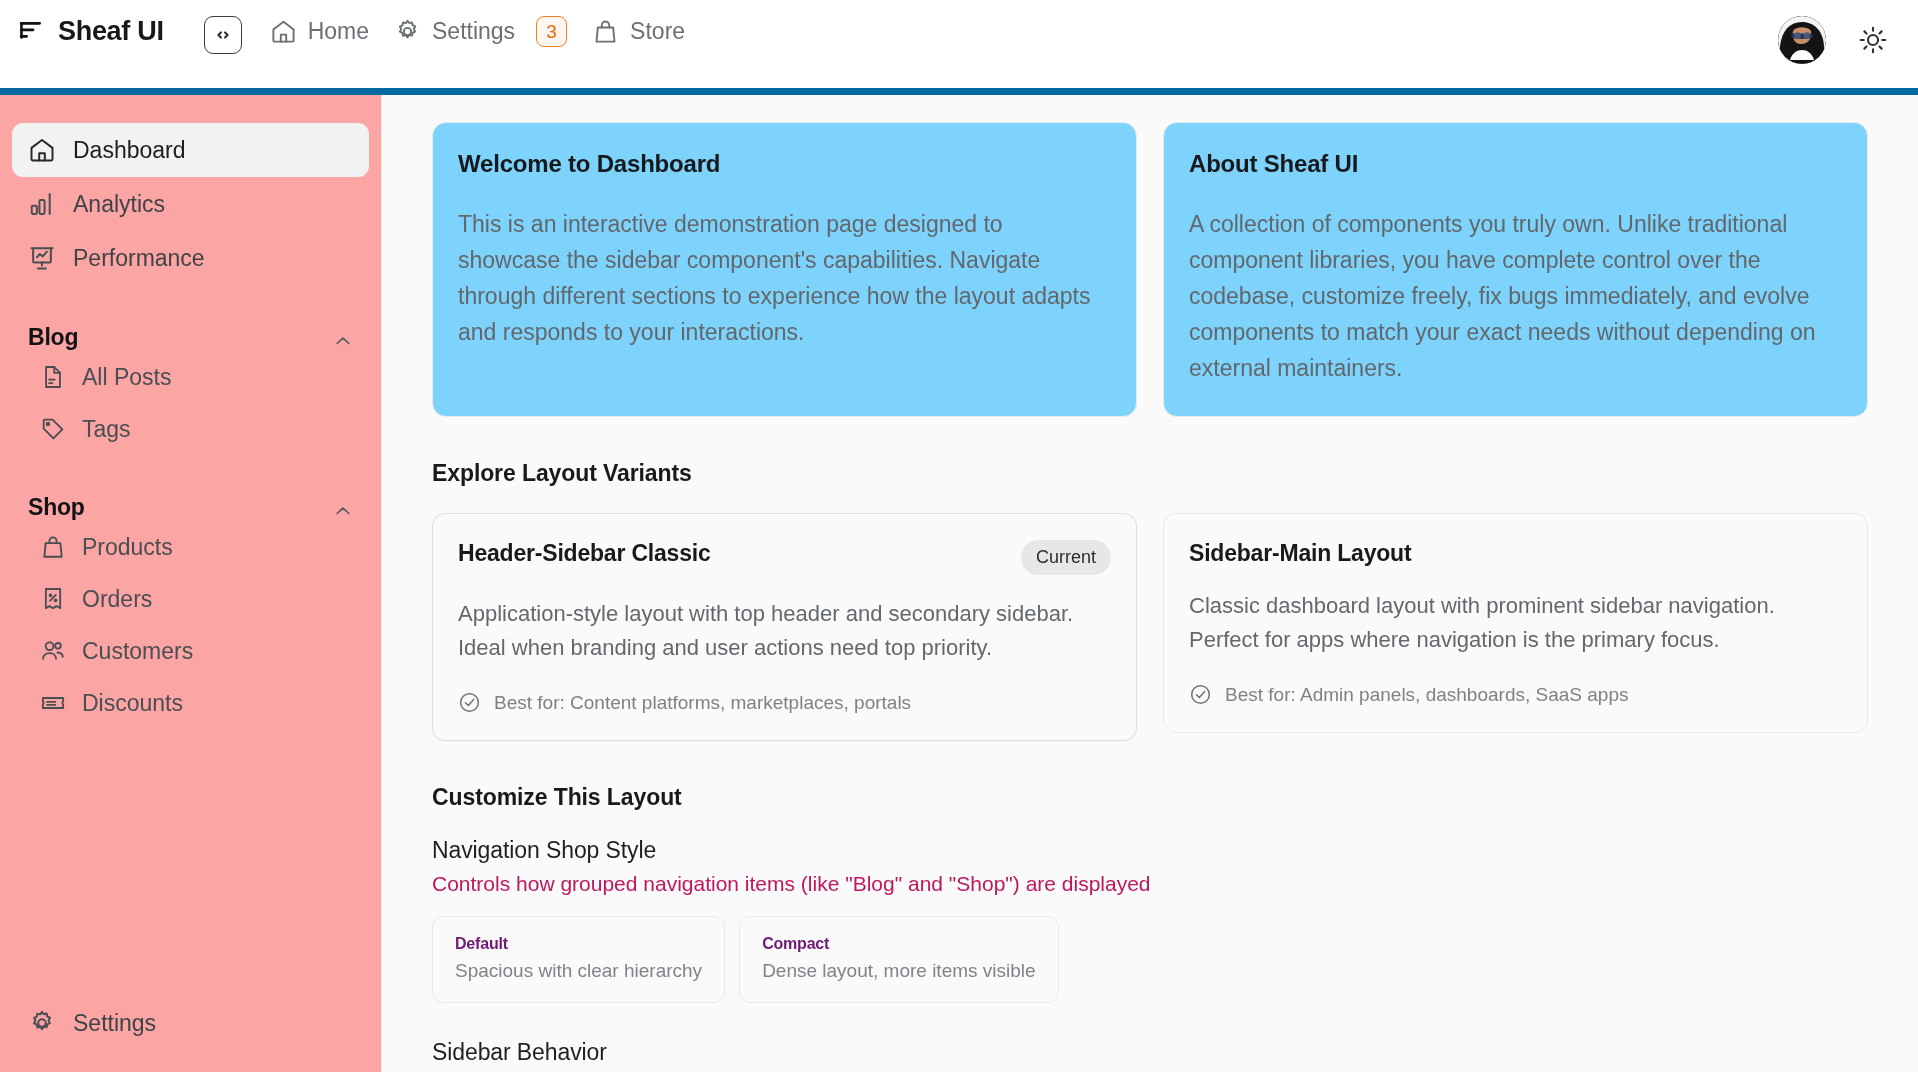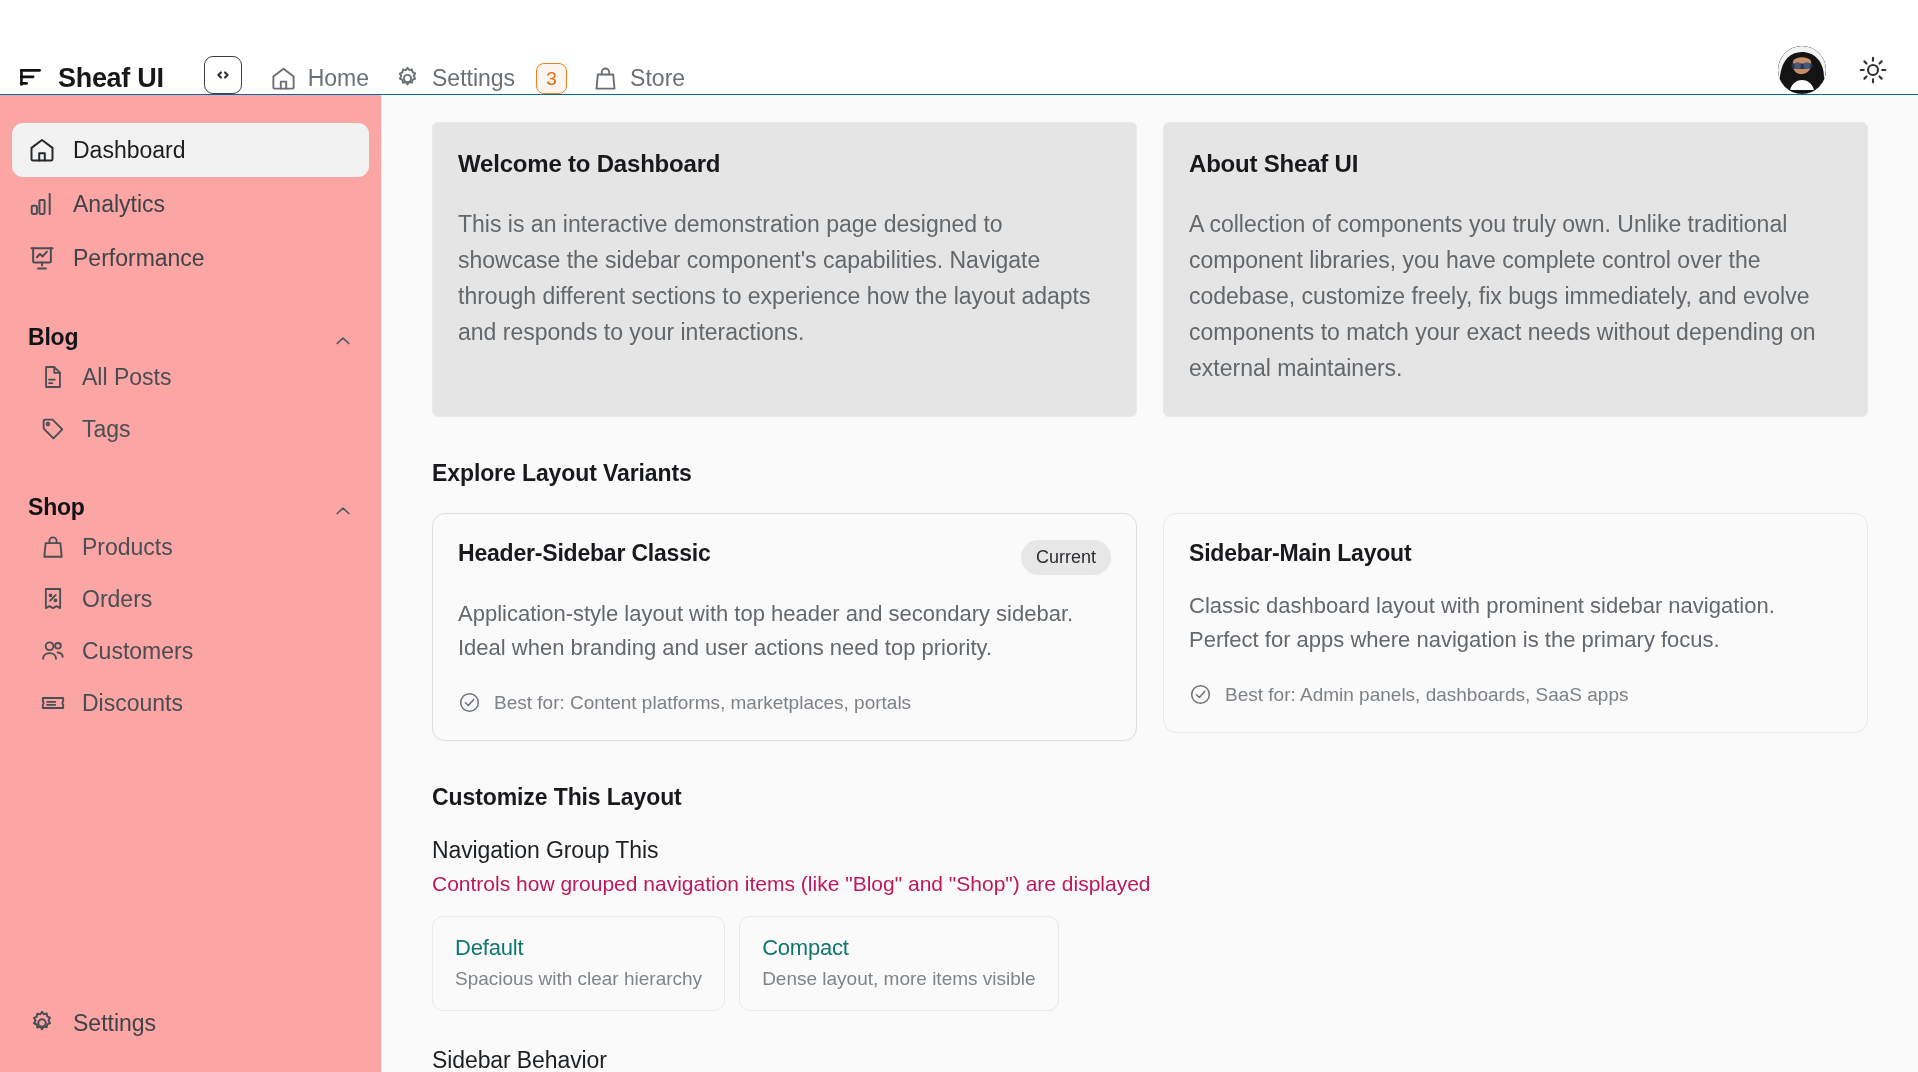--- a/index.html
+++ b/index.html
@@ -10,23 +10,23 @@
     overflow: hidden;
     background: #ffffff;
     font-family: "Liberation Sans", sans-serif;
     -webkit-font-smoothing: antialiased;
   }
   .app { width: 1918px; height: 1072px; display: flex; flex-direction: column; background:#fff; }
 
   
   .header {
     height: 95px; flex: 0 0 95px;
-    display: flex; align-items: flex-end;
-    padding: 0 28px 0 18px;
-    border-bottom: 1px solid #0369a1;
+    display: flex; align-items: flex-start;
+    padding: 16px 28px 0 18px;
+    border-bottom: 7px solid #0369a1;
     background: #ffffff;
   }
   .brand { display: flex; align-items: center; gap: 14px; margin-right: 40px; }
   .brand-mark { width: 26px; height: 26px; display:block; }
   .brand-name {
     font-size: 27px; font-weight: 700; color: #17181a; letter-spacing: -0.3px;
     white-space: nowrap;
   }
   .icon-btn {
     width: 38px; height: 38px; border: 1.7px solid #3b3d41; border-radius: 9px;
@@ -102,23 +102,23 @@
   .main {
     flex: 1 1 auto; min-width: 0;
     background: #fafafa;
     padding: 27px 50px 0 50px;
     overflow: hidden;
   }
 
   .cards-row { display: flex; gap: 26px; }
   .info-card {
     flex: 1 1 0;
-    background: #e5e5e5;
+    background: #7dd3fc;
     border: 1px solid #e9e9e9;
-    border-radius: 6px;
+    border-radius: 14px;
     padding: 27px 25px 30px 25px;
   }
   .card-title {
     font-size: 24px; font-weight: 700; color: #17191c;
     letter-spacing: -0.2px; margin: 0 0 28px 0;
   }
   .card-text {
     font-size: 23px; line-height: 36px; color: #62676c; margin: 0;
   }
 
@@ -165,21 +165,21 @@
   }
   .field-help {
     font-size: 21px; color: #be185d; margin: 0 0 20px 0;
   }
   .opt-row { display: flex; gap: 14px; }
   .opt-card {
     border: 1px solid #e9e9e9; border-radius: 11px;
     background: #fafafa; padding: 18px 22px 20px 22px;
     cursor: pointer; min-width: 236px;
   }
-  .opt-title { font-size: 22px; font-weight: 400; color: #0f766e; margin-bottom: 7px; letter-spacing:-0.2px;}
+  .opt-title { font-size: 16px; font-weight: 700; color: #701a75; margin-bottom: 7px; letter-spacing:-0.2px;}
   .opt-sub { font-size: 19px; color: #7f8489; }
 
   .block-gap { height: 36px; }
   .tail { margin-top: 0; }
 </style>
 </head>
 <body>
 
 <div class="app">
 
@@ -451,21 +451,21 @@
               </svg>
             </span>
             <span class="best-for-text">Best for: Admin panels, dashboards, SaaS apps</span>
           </div>
         </div>
       </div>
 
       <div class="section-title">Customize This Layout</div>
 
       <div>
-        <div class="field-label">Navigation Group This</div>
+        <div class="field-label">Navigation Shop Style</div>
         <div class="field-help">Controls how grouped navigation items (like "Blog" and "Shop") are displayed</div>
         <div class="opt-row">
           <div class="opt-card">
             <div class="opt-title">Default</div>
             <div class="opt-sub">Spacious with clear hierarchy</div>
           </div>
           <div class="opt-card">
             <div class="opt-title">Compact</div>
             <div class="opt-sub">Dense layout, more items visible</div>
           </div>

